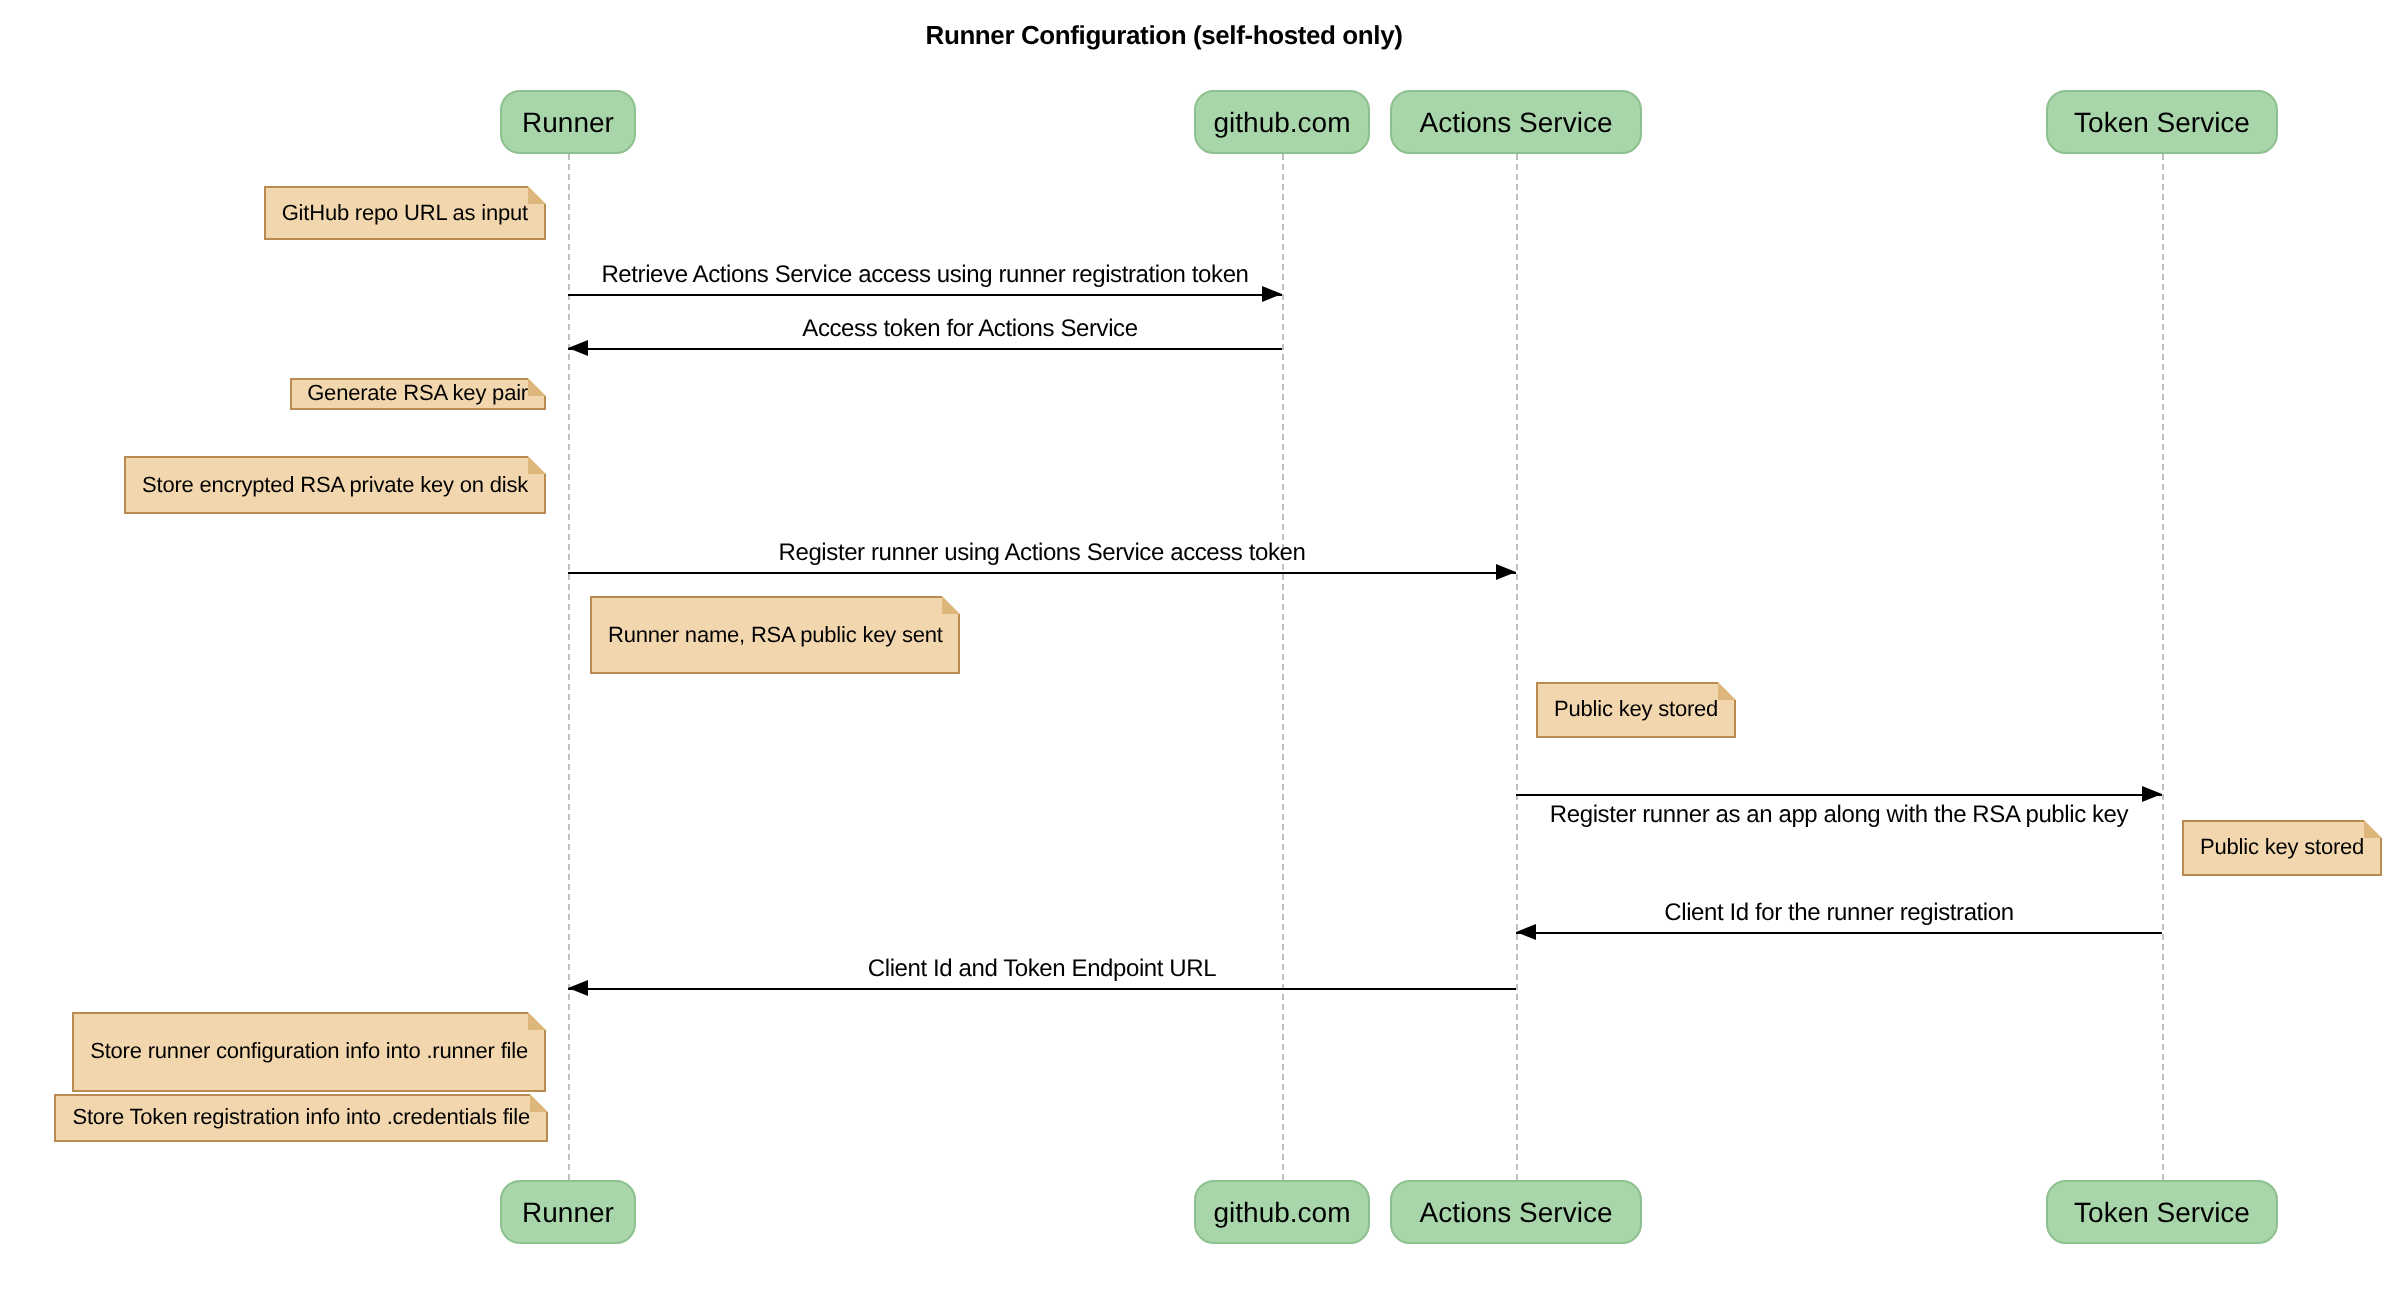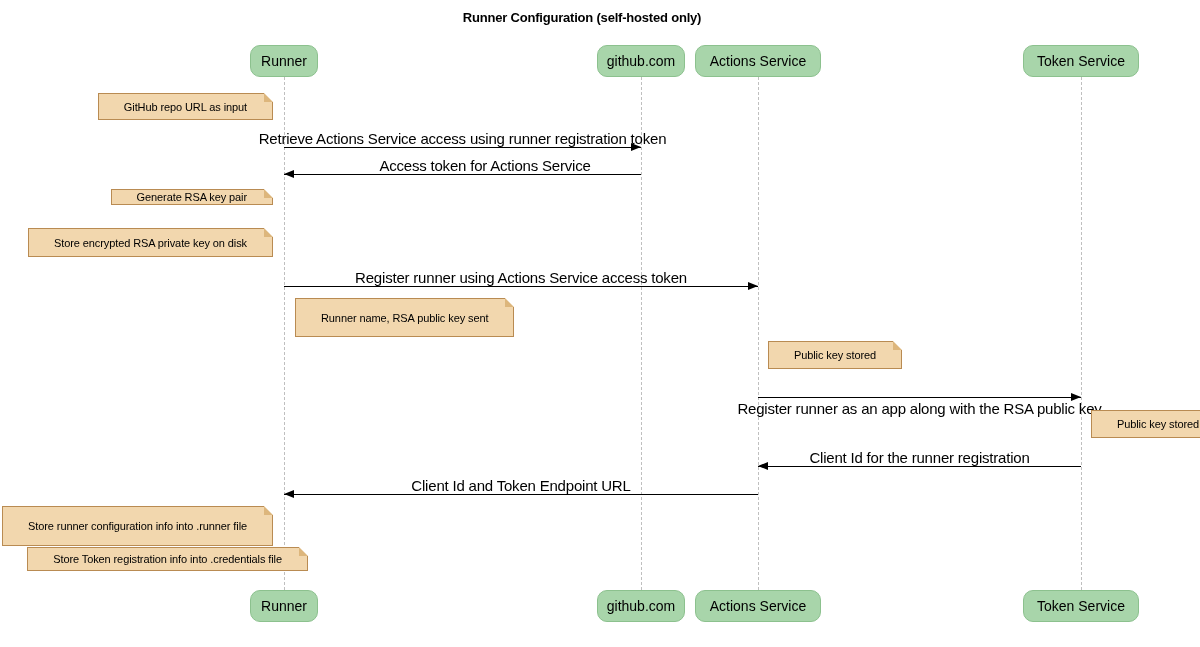--- a/index.html
+++ b/index.html
@@ -19,36 +19,36 @@
     position:absolute; box-sizing:border-box; border-radius:10px;
     background:var(--actor-fill,#a8d5aa); border:1px solid var(--actor-border,#8cc18e);
     display:flex; align-items:center; justify-content:center;
     font-size:14px; white-space:nowrap;
   }
   .msg-line {
     position:absolute; height:0; border-top:1px solid var(--arrow,#000);
   }
   .msg-label {
     position:absolute; transform:translateX(-50%);
-    font-size:15px; letter-spacing:-0.2px; white-space:nowrap;
+    font-size:12px; letter-spacing:-0.2px; white-space:nowrap;
   }
   .arrowhead { position:absolute; width:0; height:0; }
   .arrowhead.right {
     border-left:10px solid var(--arrow,#000);
     border-top:4.5px solid transparent; border-bottom:4.5px solid transparent;
   }
   .arrowhead.left {
     border-right:10px solid var(--arrow,#000);
     border-top:4.5px solid transparent; border-bottom:4.5px solid transparent;
   }
   .note {
     position:absolute; box-sizing:border-box;
     background:var(--note-fill,#f2d7ae); border:1px solid var(--note-border,#b98b52);
     display:flex; align-items:center; justify-content:center;
-    padding:0 25px; font-size:11px; letter-spacing:-0.1px; white-space:nowrap;
+    padding:0 8px; font-size:11px; letter-spacing:-0.1px; white-space:nowrap;
   }
   .note::after {
     content:""; position:absolute; top:-1px; right:-1px; width:0; height:0;
     border-style:solid; border-width:0 9px 9px 0;
     border-color:#ffffff #ffffff var(--note-fold,#ddb67c) var(--note-fold,#ddb67c);
   }
 </style>
 </head>
 <body>
 
@@ -99,16 +99,16 @@
     </div>
     <div class="note" style="top: 341px; height: 28px; left: 768px;">
       <span>Public key stored</span>
     </div>
     <div class="note" style="top: 410px; height: 28px; left: 1091px;">
       <span>Public key stored</span>
     </div>
     <div class="note" style="top: 506px; height: 40px; right: 927px;">
       <span>Store runner configuration info into .runner file</span>
     </div>
-    <div class="note" style="top: 547px; height: 24px; right: 892px;">
+    <div class="note" style="top: 547px; height: 24px; right: 926px;">
       <span>Store Token registration info into .credentials file</span>
     </div>
   </div>
 
 </body></html>

